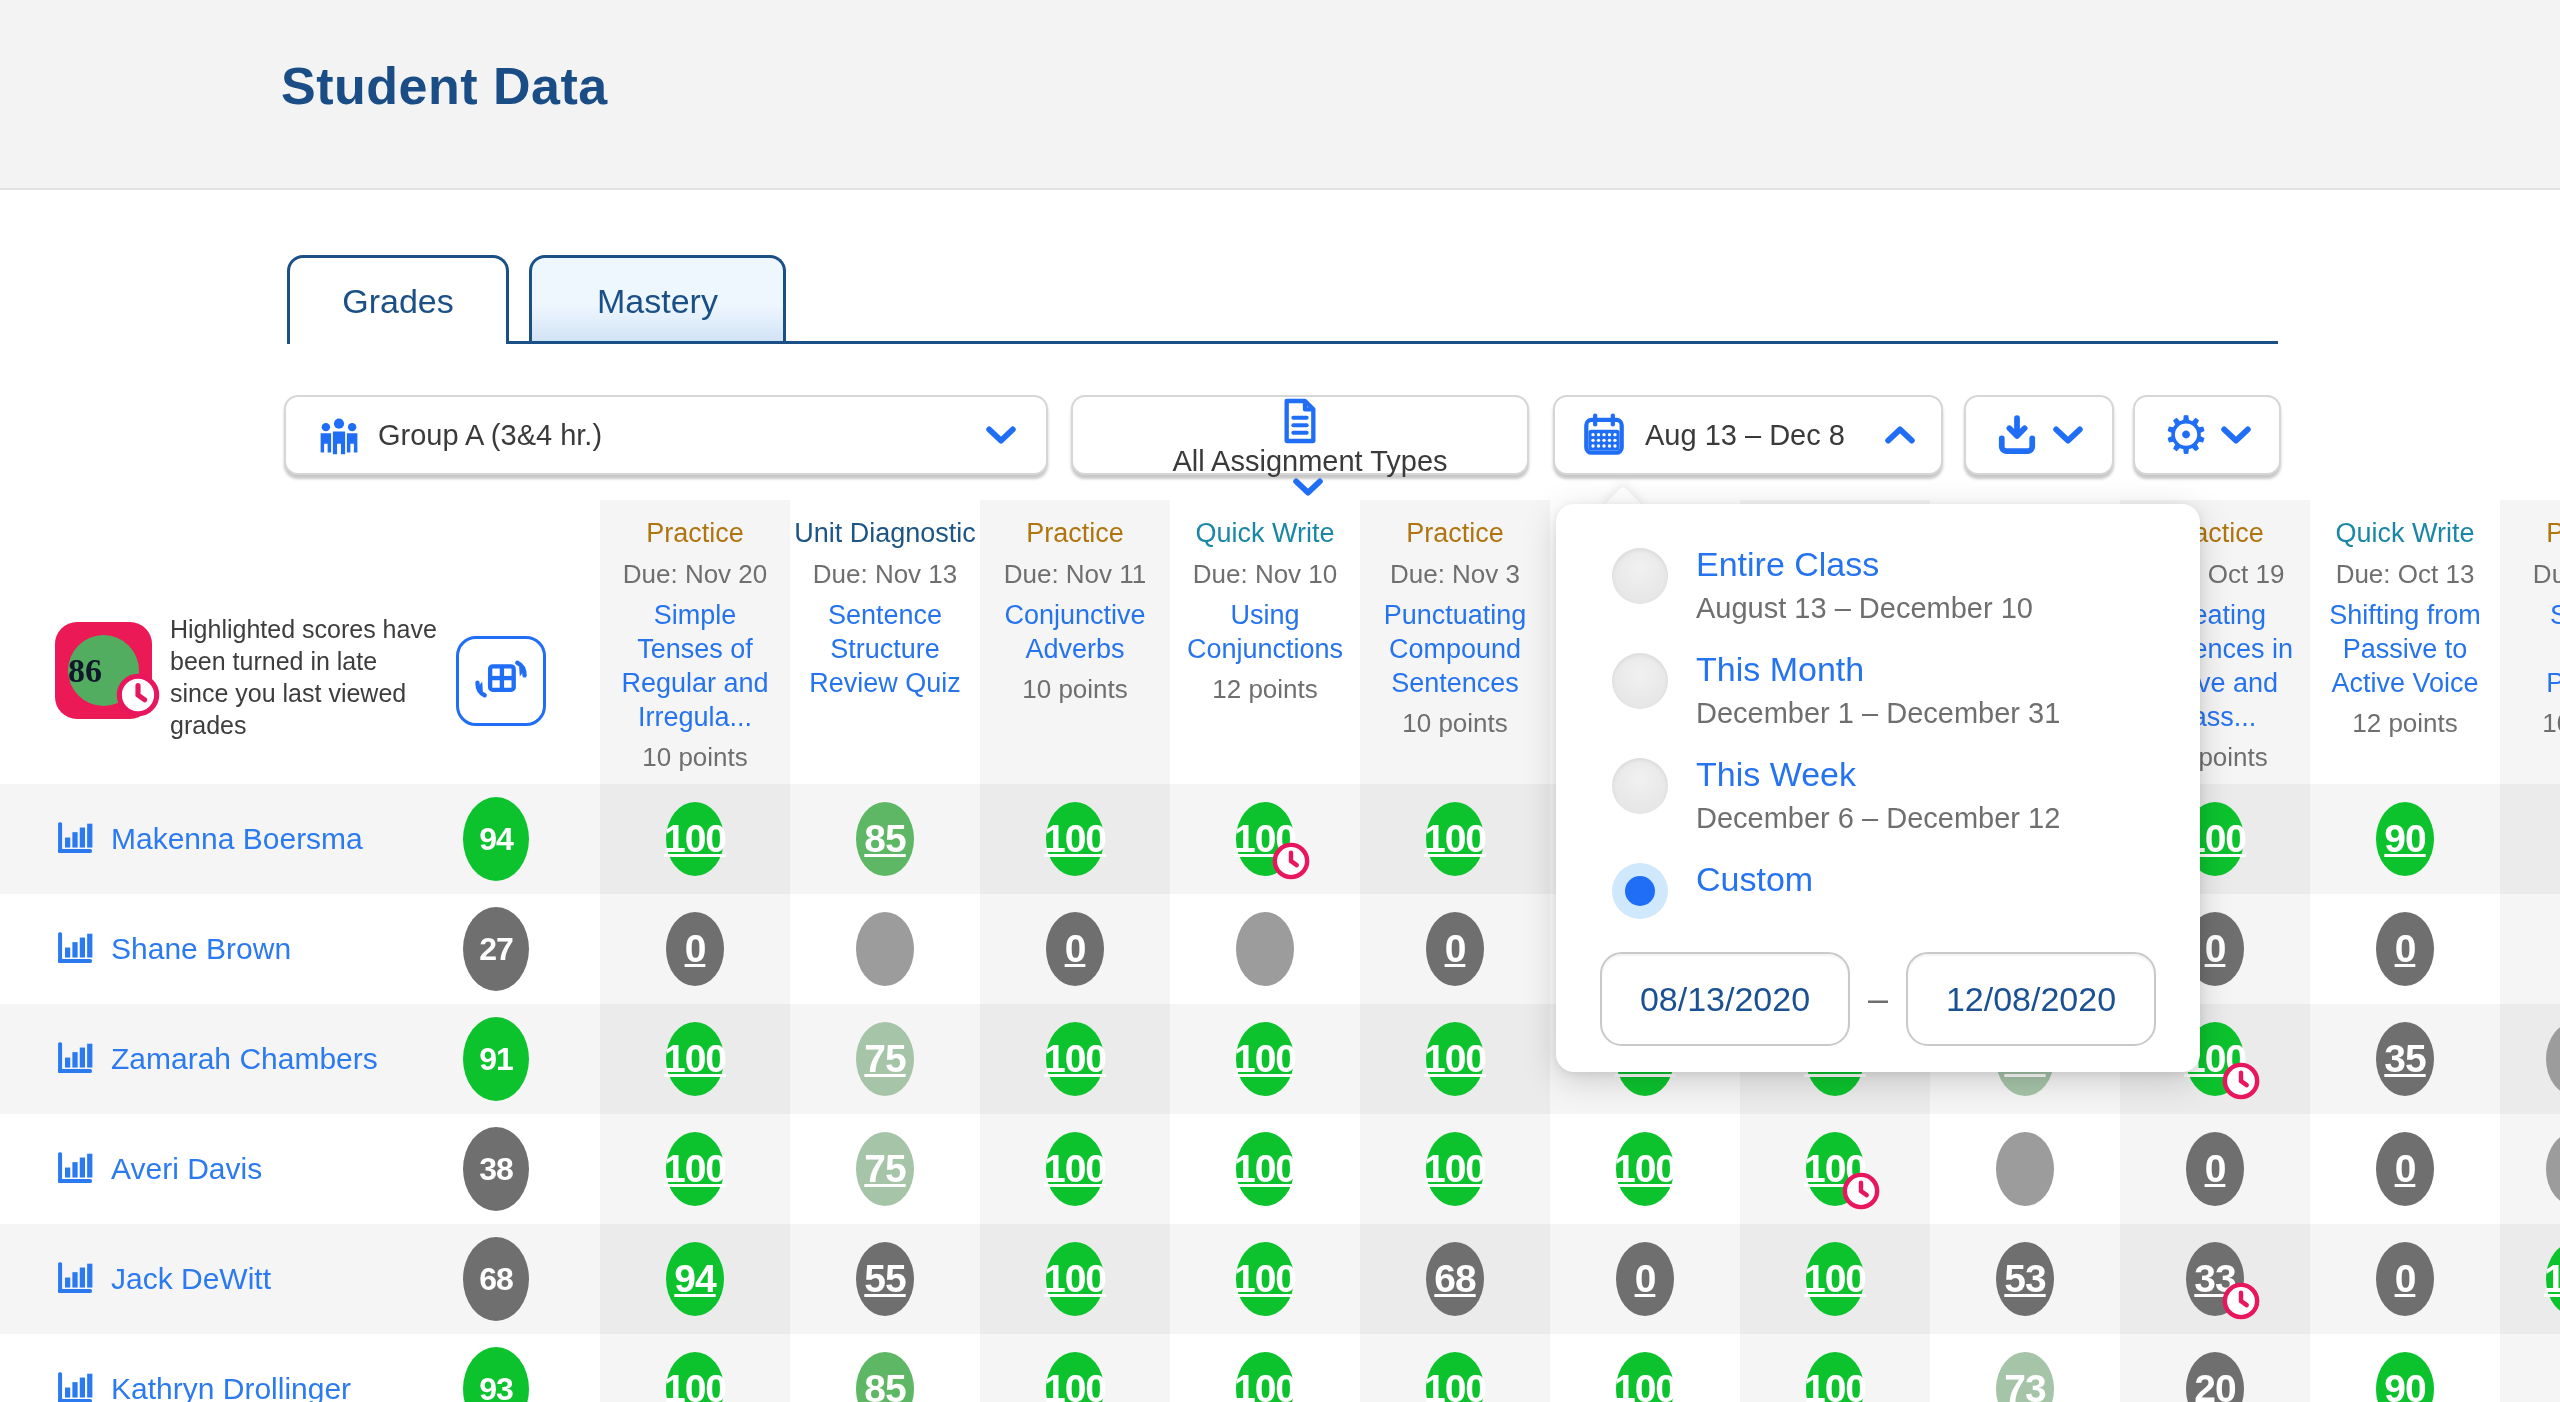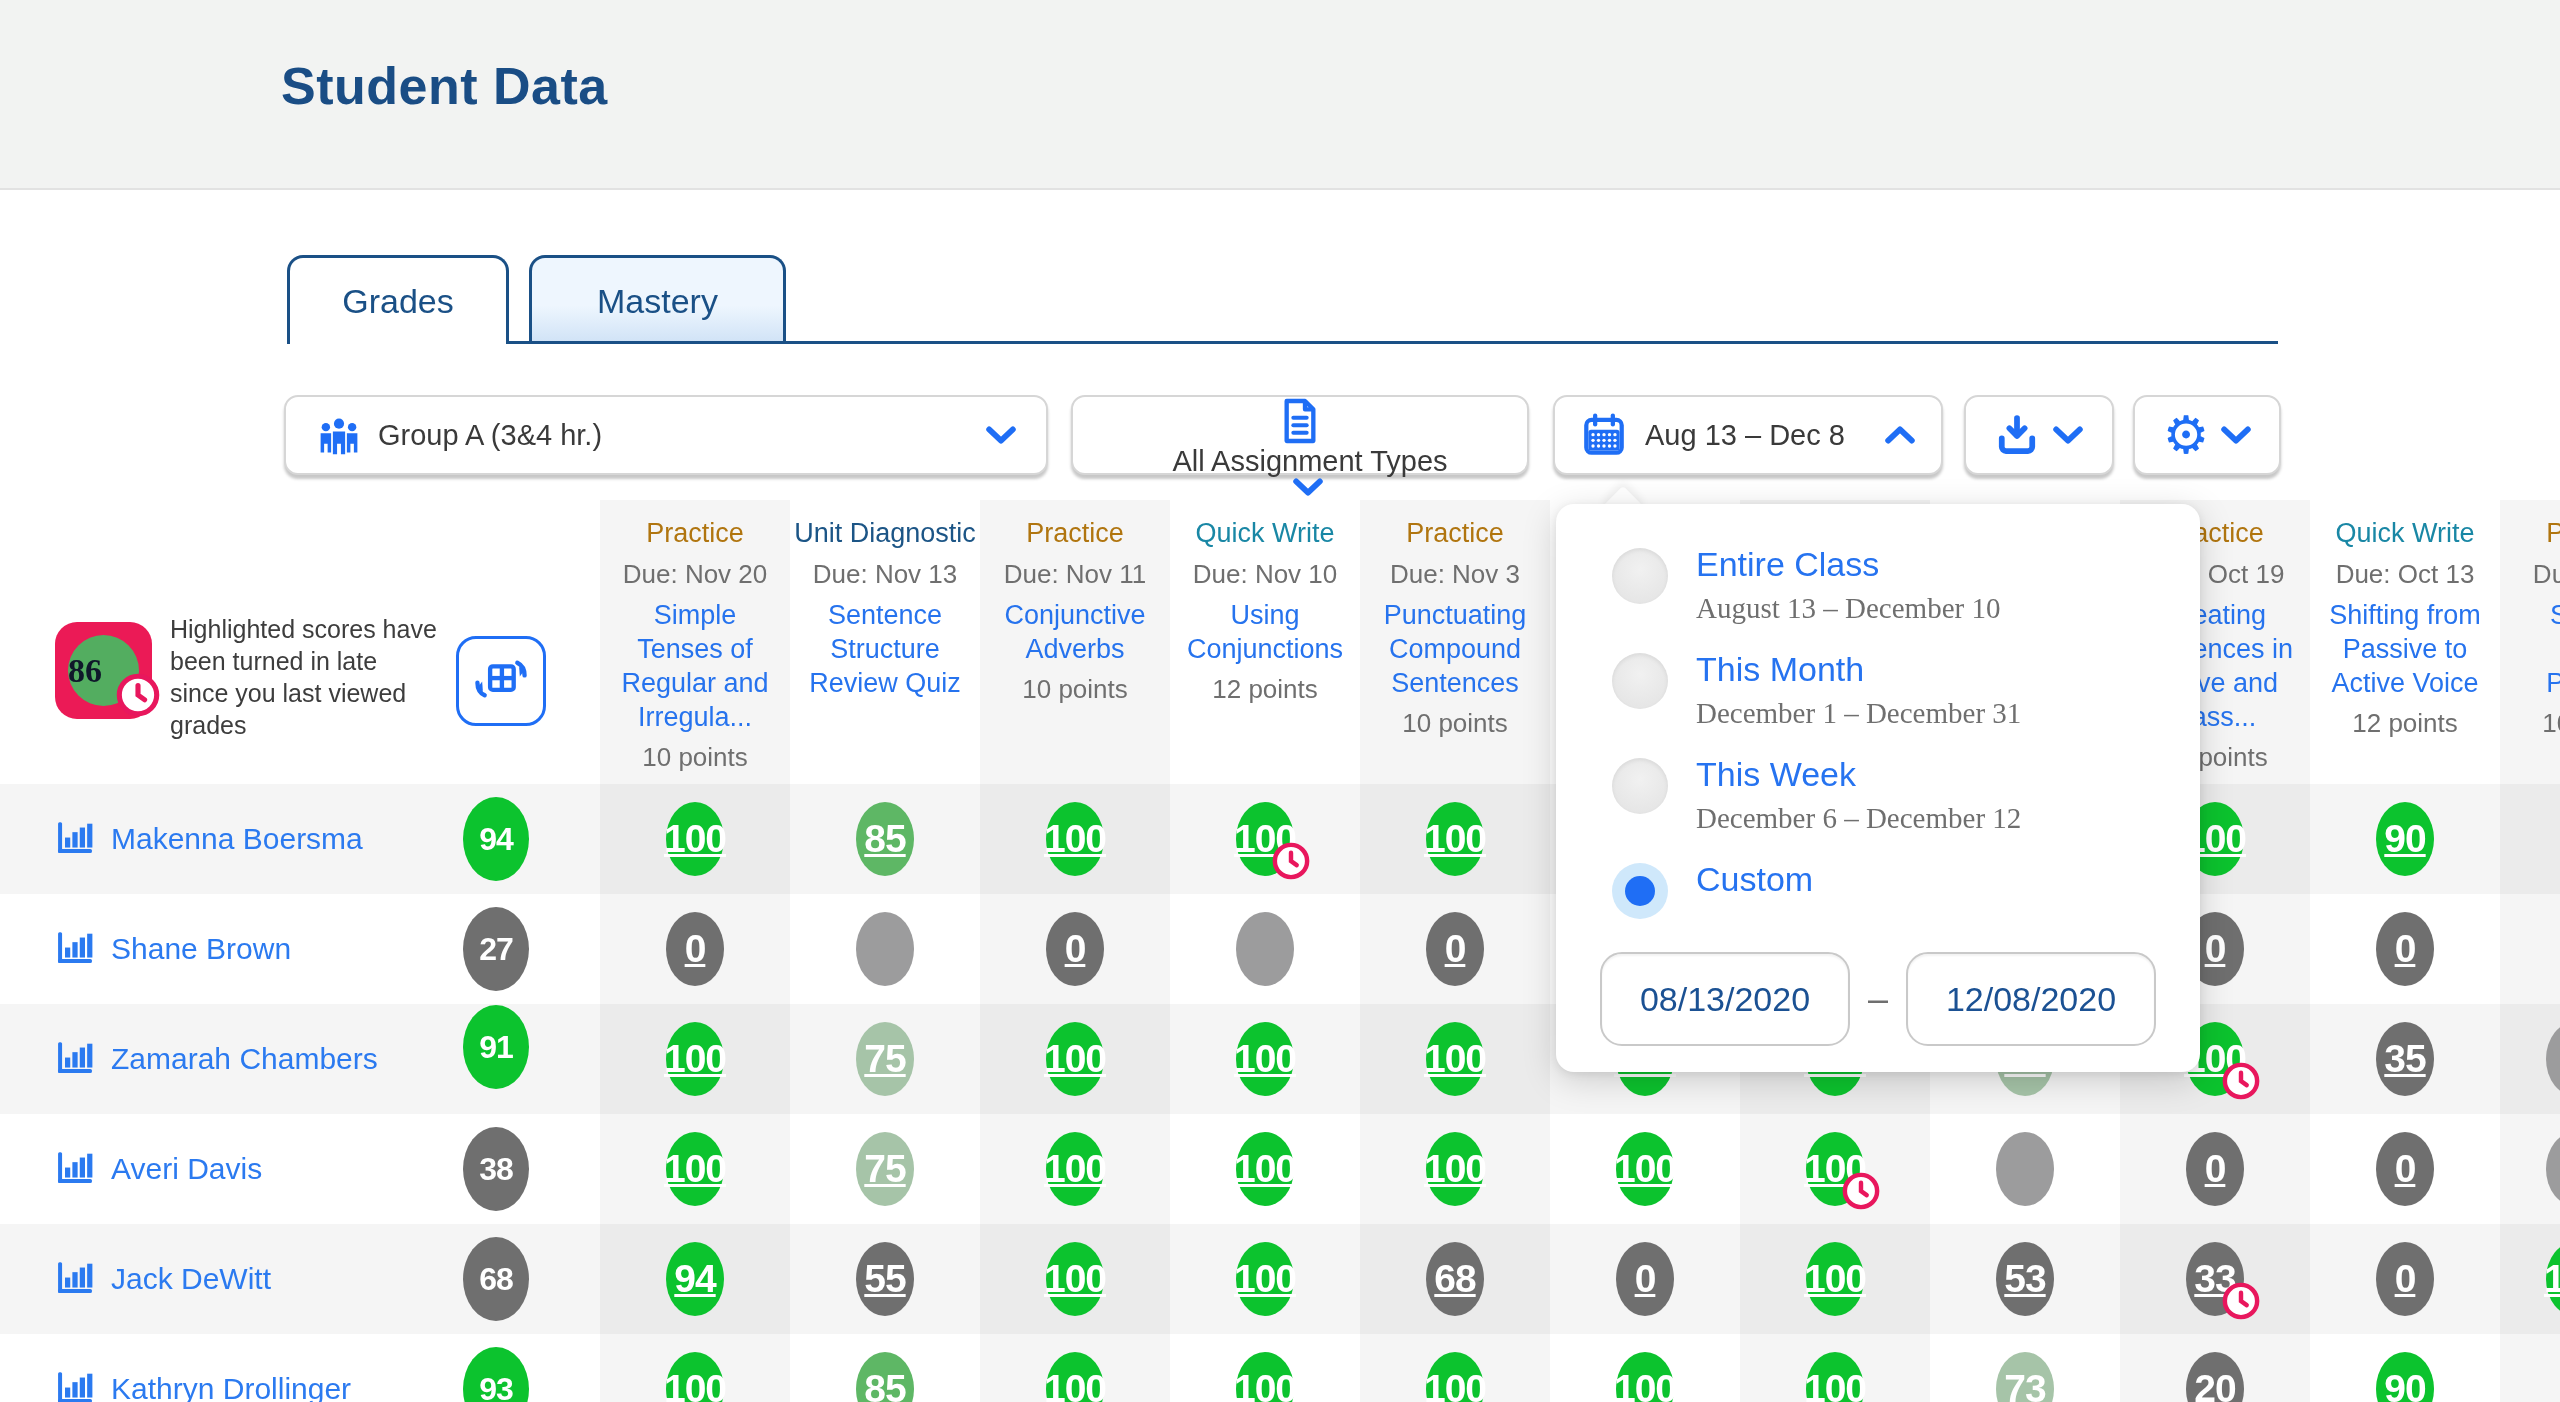--- a/index.html
+++ b/index.html
@@ -59,21 +59,21 @@
        border-radius:4px;box-shadow:-3px -3px 8px rgba(0,0,0,.07);z-index:59;}
   .popover{position:absolute;left:1556px;top:504px;width:644px;height:568px;background:#fff;border-radius:18px;
        box-shadow:0 8px 34px rgba(0,0,0,.17), 0 2px 8px rgba(0,0,0,.08);z-index:60;box-sizing:border-box;}
   .pop-body{position:absolute;left:56px;top:40px;right:30px;}
   .pop-opt{display:flex;align-items:flex-start;margin-bottom:24px;cursor:pointer;}
   .radio{flex:0 0 56px;width:56px;height:56px;border-radius:50%;margin-right:28px;margin-top:4px;
        background:radial-gradient(circle at 50% 38%,#f1f1f1,#e2e2e2);box-shadow:inset 0 2px 4px rgba(0,0,0,.07);}
   .radio.sel{background:#cfe8fb;position:relative;box-shadow:none;}
   .radio.sel::after{content:"";position:absolute;left:13px;top:13px;width:30px;height:30px;border-radius:50%;background:#1f6ef5;}
   .pop-opt .ol{font-size:34px;color:#2673f0;font-weight:500;line-height:40px;}
-  .pop-opt .os{font-size:29px;color:#6f6f6f;margin-top:8px;font-family:Liberation Serif, serif;}
+  .pop-opt .os{font-size:29px;color:#6f6f6f;margin-top:8px;}
   .pop-dates{position:absolute;left:44px;top:448px;display:flex;align-items:center;}
   .dinput{width:250px;height:94px;box-sizing:border-box;border:2px solid #c9c9c9;border-radius:22px;
        display:flex;align-items:center;justify-content:center;font-size:34px;color:#1b5193;background:#fff;
        box-shadow:inset 0 2px 2px rgba(0,0,0,.05);cursor:text;}
   .ddash{width:56px;text-align:center;font-size:36px;color:#6f6f6f;}
 </style>
 </head>
 <body>
 
 <div id="app">
@@ -361,21 +361,21 @@
                 <rect x="2" y="4" width="2.6" height="20" rx="1"></rect>
                 <rect x="2" y="21.4" width="22" height="2.6" rx="1"></rect>
                 <rect x="6.5" y="14" width="3.4" height="6.5"></rect>
                 <rect x="11.3" y="10.5" width="3.4" height="10"></rect>
                 <rect x="16.1" y="7.5" width="3.4" height="13"></rect>
                 <rect x="20.9" y="5" width="3.4" height="15.5"></rect>
               </g>
             </svg></span>
           <span>Zamarah Chambers</span>
         </div>
-        <div class="bub ov green" style="left: 463px; top: 1px;">91</div>
+        <div class="bub ov green" style="left: 463px; top: 13px;">91</div>
         <div class="bub sc green" style="left: 666px; top: 18px;">100</div>
         <div class="bub sc pale" style="left: 856px; top: 18px;">75</div>
         <div class="bub sc green" style="left: 1046px; top: 18px;">100</div>
         <div class="bub sc green" style="left: 1236px; top: 18px;">100</div>
         <div class="bub sc green" style="left: 1426px; top: 18px;">100</div>
         <div class="bub sc green" style="left: 1616px; top: 18px;">100</div>
         <div class="bub sc green" style="left: 1806px; top: 18px;">100</div>
         <div class="bub sc pale" style="left: 1996px; top: 18px;">75</div>
         <div class="bub sc green" style="left: 2186px; top: 18px;">100<span class="late"><svg width="38" height="38" viewBox="0 0 24 24">
               <circle cx="12" cy="12" r="10.2" fill="#fff" stroke="#e8175d" stroke-width="2.8"></circle>

